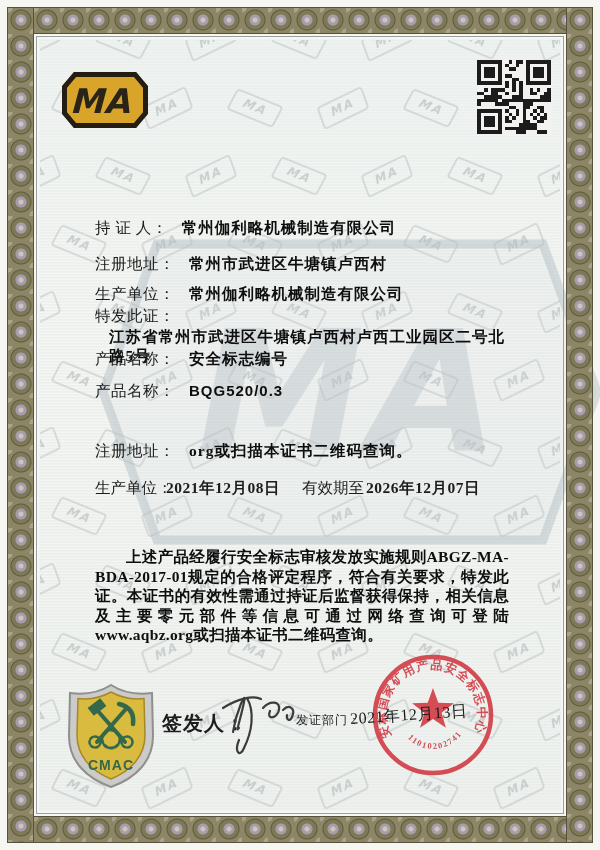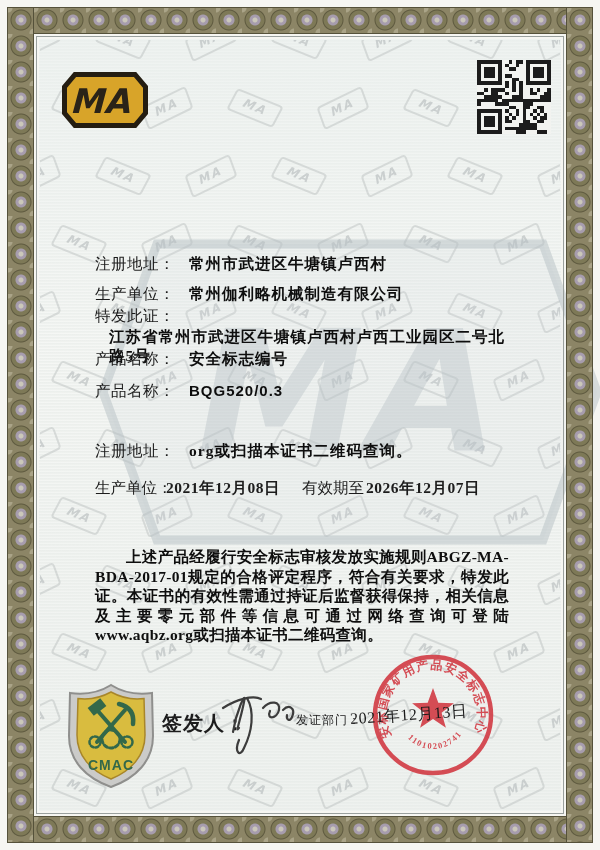--- a/index.html
+++ b/index.html
@@ -378,20 +378,23 @@
         <div class="qrc" style="left: 21px; top: 70px;"></div>
         <div class="qrc" style="left: 38.5px; top: 70px;"></div>
         <div class="qrc" style="left: 42px; top: 70px;"></div>
         <div class="qrc" style="left: 45.5px; top: 70px;"></div>
         <div class="qrc" style="left: 59.5px; top: 70px;"></div>
         <div class="qrc" style="left: 63px; top: 70px;"></div>
         <div class="qrc" style="left: 66.5px; top: 70px;"></div>
       </div>
 
 
+    <div class="abs row" style="top:218px;">
+      <span class="lab">持 证 人：</span><span class="val">常州伽利略机械制造有限公司</span>
+    </div>
     <div class="abs row" style="top:254px;">
       <span class="lab">注册地址：</span><span class="val">常州市武进区牛塘镇卢西村</span>
     </div>
     <div class="abs row" style="top:284px;">
       <span class="lab">生产单位：</span><span class="val">常州伽利略机械制造有限公司</span>
     </div>
     <div class="abs row" style="top:306px;">
       <span class="lab">特发此证：</span><span class="val val-block">江苏省常州市武进区牛塘镇卢西村卢西工业园区二号北路5号</span>
     </div>
     <div class="abs row" style="top:349px;">

